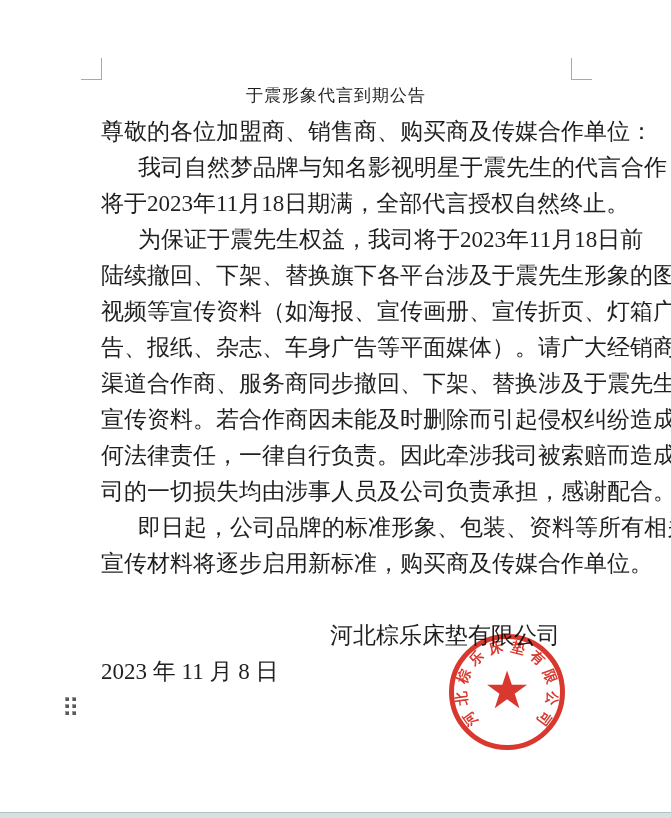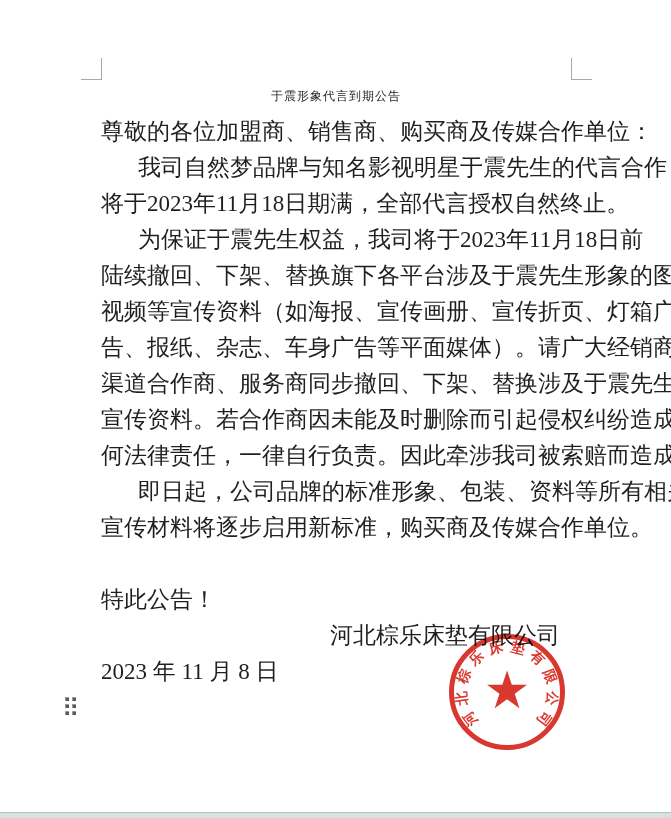--- a/index.html
+++ b/index.html
@@ -5,21 +5,21 @@
   html,body{margin:0;padding:0;}
   .canvas{
     position:relative;width:671px;height:818px;background:#ffffff;overflow:hidden;
     font-family:"Liberation Serif","DejaVu Serif",serif;color:#1f1f1f;
   }
   
   .mark{position:absolute;background:#a9a9a9;}
   
   .doc{position:absolute;left:101px;top:78px;width:470px;}
   .row{height:36px;line-height:36px;font-size:23px;white-space:nowrap;}
-  .title{ text-align:center;letter-spacing:1px;font-size:12px;}
+  .title{ text-align:center;letter-spacing:1px;font-size:17px;}
   .jline{display:flex;justify-content:space-between;align-items:center;}
   .indent{padding-left:37px;}
   .company-row{text-align:right;padding-right:11px;}
   .date-row{padding-right:24px;}
   
   .seal{position:absolute;left:449px;top:634px;width:116px;height:116px;
         mix-blend-mode:multiply;opacity:0.93;z-index:5;}
   .seal-ring{position:absolute;inset:0;border:5px solid #d5281e;border-radius:50%;
         box-sizing:border-box;}
   .seal-star{position:absolute;left:50%;top:50%;transform:translate(-50%,-54%);
@@ -284,20 +284,21 @@
         <span>我</span>
         <span>司</span>
         <span>被</span>
         <span>索</span>
         <span>赔</span>
         <span>而</span>
         <span>造</span>
         <span>成</span>
         <span>我</span>
       </div>
+    <div class="row">司的一切损失均由涉事人员及公司负责承担，感谢配合。</div>
     <div class="row jline indent">
         <span>即</span>
         <span>日</span>
         <span>起</span>
         <span>，</span>
         <span>公</span>
         <span>司</span>
         <span>品</span>
         <span>牌</span>
         <span>的</span>
@@ -313,21 +314,20 @@
         <span>料</span>
         <span>等</span>
         <span>所</span>
         <span>有</span>
         <span>相</span>
         <span>关</span>
       </div>
     <div class="row">宣传材料将逐步启用新标准，购买商及传媒合作单位。</div>
 
     <div class="row"></div>
-    <div class="row">特此公告！</div>
     <div class="row company-row">河北棕乐床垫有限公司</div>
     <div class="row date-row">2023 年 11 月 8 日</div>
   </div>
 
   <div class="seal">
     <div class="seal-ring"></div>
     <div class="seal-arc">
         <span style="transform: rotate(-126deg) translateY(-45px);">河</span>
         <span style="transform: rotate(-98deg) translateY(-45px);">北</span>
         <span style="transform: rotate(-70deg) translateY(-45px);">棕</span>

